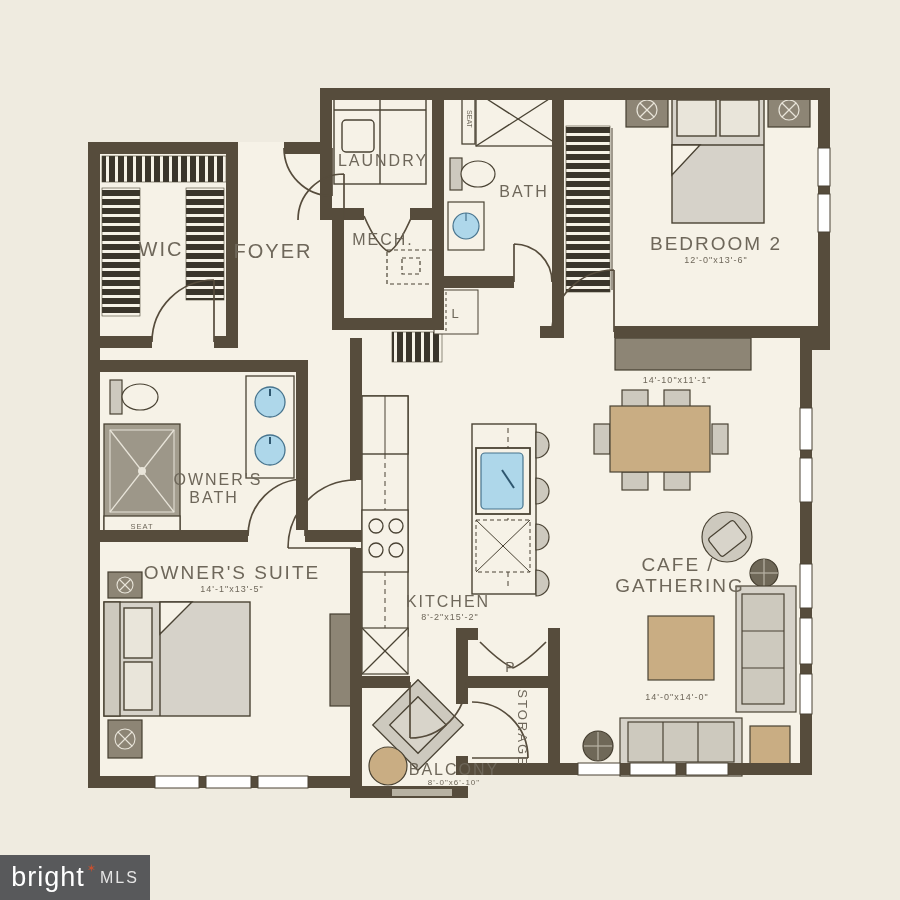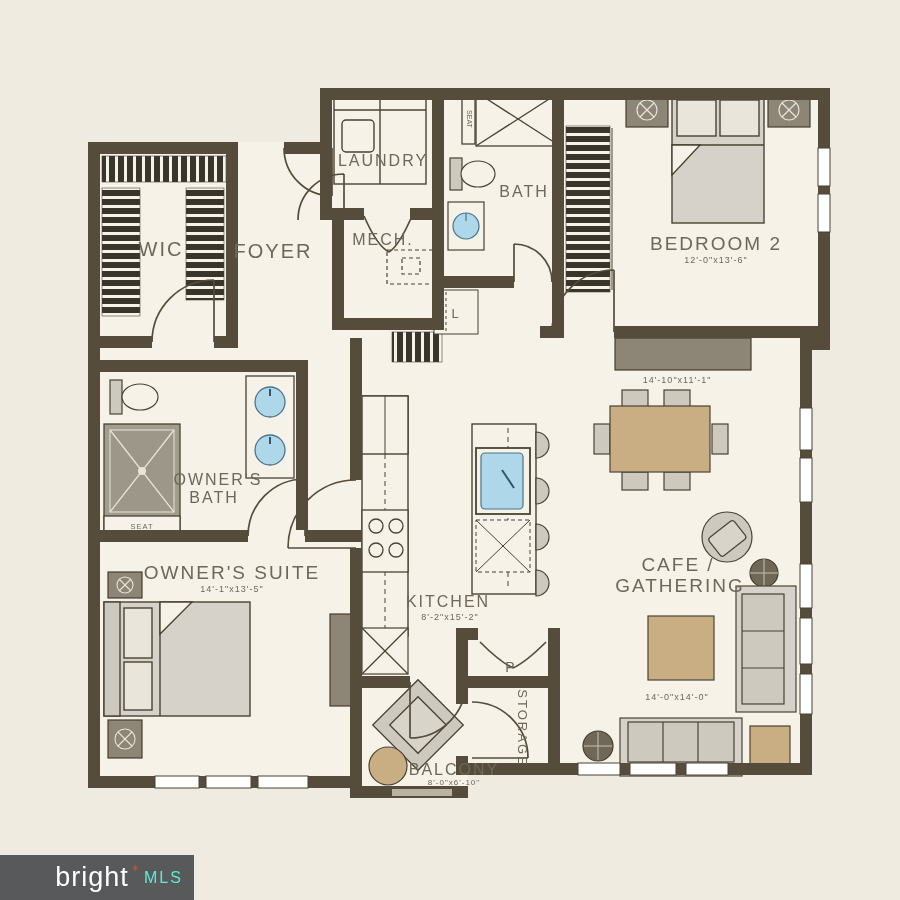--- a/index.html
+++ b/index.html
@@ -3,24 +3,24 @@
 <meta charset="utf-8">
 <style>
   html,body{margin:0;padding:0;}
   body{width:900px;height:900px;position:relative;background:#efebe0;overflow:hidden;
        font-family:"Liberation Sans", sans-serif;}
   #plan{position:absolute;left:0;top:0;}
   svg text{fill:#6e675a;font-family:"Liberation Sans", sans-serif;}
   .room-label{letter-spacing:2px;}
   .dim-label{letter-spacing:1px;}
   #watermark{position:absolute;left:0;top:855px;width:150px;height:45px;background:#58595b;
-             display:flex;align-items:center;justify-content:center;gap:6px;padding-left:44px;}
+             display:flex;align-items:center;justify-content:center;gap:6px;}
   #watermark .brand{color:#ffffff;font-size:27px;letter-spacing:1px;position:relative;}
   #watermark .star{color:#c8502f;font-size:11px;position:relative;top:-9px;left:-4px;}
-  #watermark .suffix{color:#5eead4;font-size:16px;letter-spacing:2px;margin-left:-6px;}
+  #watermark .suffix{color:#e5e5e5;font-size:16px;letter-spacing:2px;margin-left:-6px;}
 </style>
 </head>
 <body>
 
 <svg id="plan" width="900" height="900" viewBox="0 0 900 900">
   <defs>
     <pattern id="barsH" width="10" height="9" patternUnits="userSpaceOnUse">
       <rect x="0" y="1" width="10" height="6" fill="#3a352b"></rect>
     </pattern>
     <pattern id="barsV" width="9" height="10" patternUnits="userSpaceOnUse">

